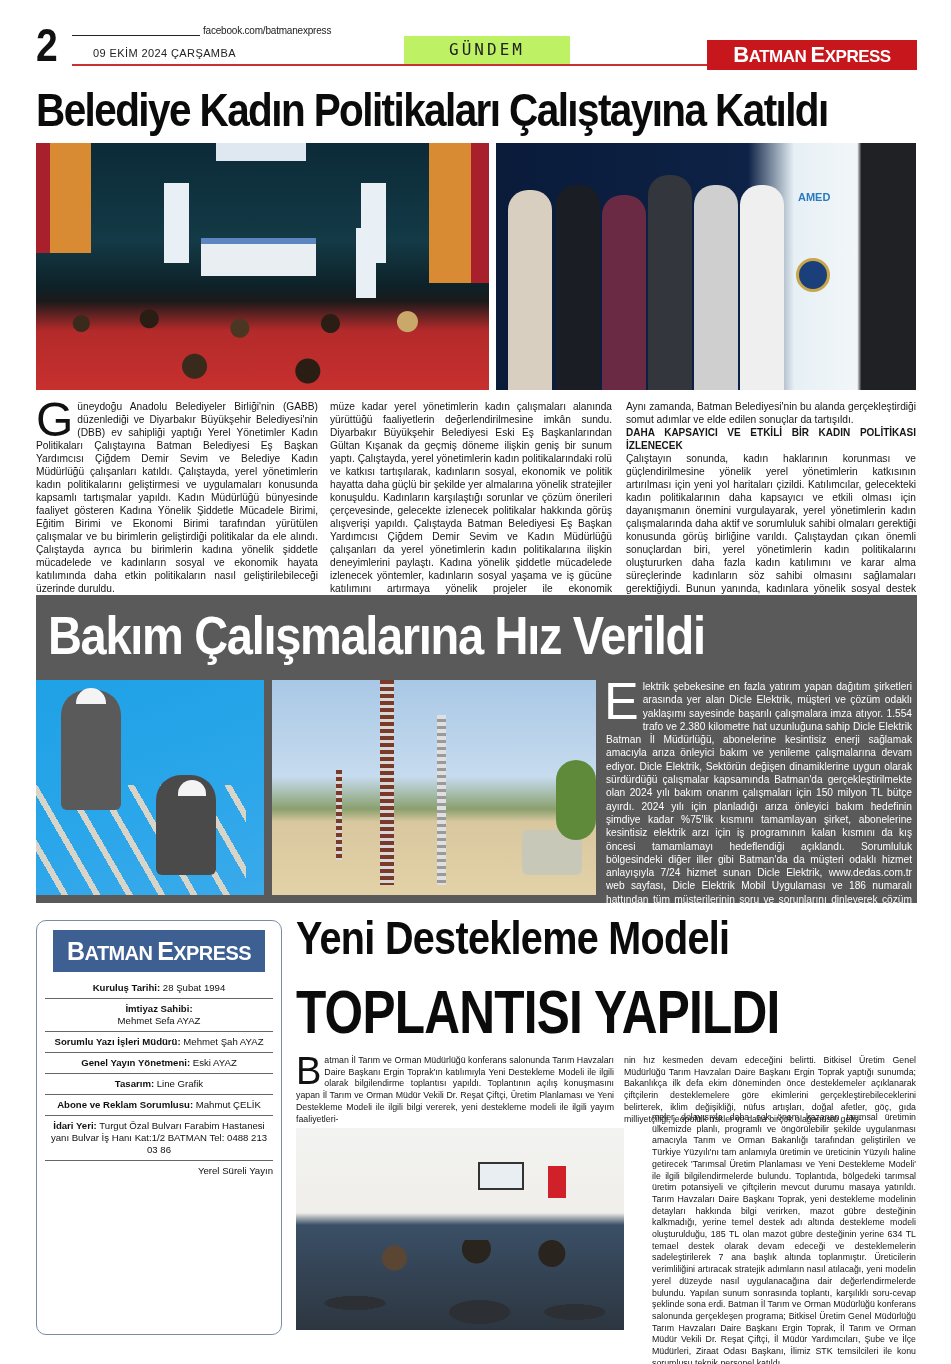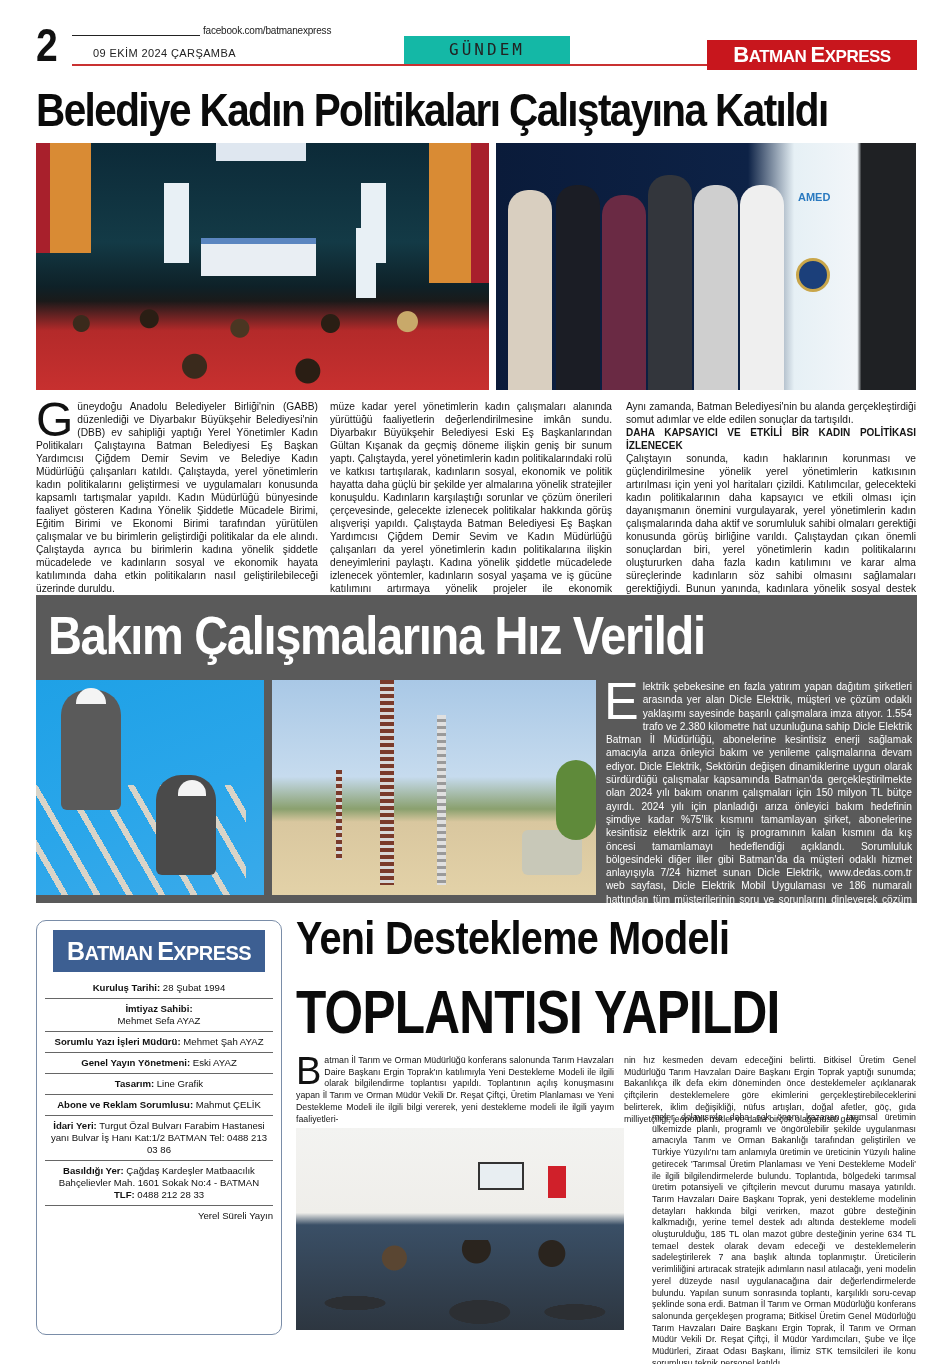--- a/index.html
+++ b/index.html
@@ -6,21 +6,21 @@
   html, body { width: 951px; height: 1364px; background: #ffffff; overflow: hidden; }
   body { position: relative; font-family: "Liberation Sans", sans-serif; color: #111; }
 
   
   .hdr { position: absolute; left: 0; top: 0; width: 951px; height: 75px; }
   .page-num { position: absolute; left: 36px; top: 22px; font: bold 46px/46px "Liberation Sans", sans-serif; color: #111; transform: scaleX(0.85); transform-origin: left; }
   .fb-line { position: absolute; left: 72px; top: 35px; width: 128px; height: 1px; background: #222; }
   .fb { position: absolute; left: 203px; top: 25px; font: 10px "Liberation Sans", sans-serif; color: #222; letter-spacing: -0.2px; }
   .date { position: absolute; left: 93px; top: 47px; font: 11px "Liberation Sans", sans-serif; letter-spacing: 0.4px; color: #222; }
   .rule { position: absolute; left: 72px; top: 64px; width: 635px; height: 2px; background: #c93131; }
-  .section { position: absolute; left: 404px; top: 36px; width: 166px; height: 28px; background: #14b8a6; text-align: center; font: 16px/28px "DejaVu Sans Mono", monospace; letter-spacing: 3px; color: #222; }
+  .section { position: absolute; left: 404px; top: 36px; width: 166px; height: 28px; background: #bef264; text-align: center; font: 16px/28px "DejaVu Sans Mono", monospace; letter-spacing: 3px; color: #222; }
   .brand { position: absolute; left: 707px; top: 40px; width: 210px; height: 30px; background: #c8161d; color: #fff; text-align: center; font: bold 22px/30px "Liberation Sans", sans-serif; letter-spacing: -0.5px; }
   .brand .sm { font-size: 17px; }
 
   
   .h1 { position: absolute; left: 36px; top: 84px; width: 880px; font: bold 46px/52px "Liberation Sans", sans-serif; letter-spacing: -1.8px; color: #0b0b0b; transform: scaleX(0.88); transform-origin: left; white-space: nowrap; }
 
   
   .photo { position: absolute; overflow: hidden; }
   .ph-stage { left: 36px; top: 143px; width: 453px; height: 247px;
     background: linear-gradient(180deg, #0c2a38 0%, #133a46 40%, #0e2128 58%, #1a1a1a 64%, #b42a2a 76%, #c7302f 100%); }
@@ -167,21 +167,20 @@
 <div class="mbox">
   <div class="mlogo"><span>B</span><span class="sm">ATMAN </span><span>E</span><span class="sm">XPRESS</span></div>
 
   <div class="mrow"><b>Kuruluş Tarihi:</b><span> 28 Şubat 1994</span></div>
   <div class="mrow"><b>İmtiyaz Sahibi:</b><br><span>Mehmet Sefa AYAZ</span></div>
   <div class="mrow"><b>Sorumlu Yazı İşleri Müdürü:</b><span> Mehmet Şah AYAZ</span></div>
   <div class="mrow"><b>Genel Yayın Yönetmeni:</b><span> Eski AYAZ</span></div>
   <div class="mrow"><b>Tasarım:</b><span> Line Grafik</span></div>
   <div class="mrow"><b>Abone ve Reklam Sorumlusu:</b><span> Mahmut ÇELİK</span></div>
   <div class="mrow"><b>İdari Yeri:</b><span> Turgut Özal Bulvarı Farabim Hastanesi yanı Bulvar İş Hanı Kat:1/2 BATMAN Tel: 0488 213 03 86</span></div>
-  <div class="mrow"><b>Basıldığı Yer:</b><span> Çağdaş Kardeşler Matbaacılık</span><br><span>Bahçelievler Mah. 1601 Sokak No:4  -  BATMAN</span><br><b>TLF:</b><span> 0488 212 28 33</span></div>
   <div class="mrow last"><span>Yerel Süreli Yayın</span></div>
 
 </div>
 
 <div class="h3">Yeni Destekleme Modeli</div>
 <div class="h4">TOPLANTISI YAPILDI</div>
 
 <div class="col col-s" style="left:296px;top:1055px;width:318px;">
   <span class="dropcap-s">B</span>
   <p>atman İl Tarım ve Orman Müdürlüğü konferans salonunda Tarım Havzaları Daire Başkanı Ergin Toprak'ın katılımıyla Yeni Destekleme Modeli ile ilgili olarak bilgilendirme toplantısı yapıldı. Toplantının açılış konuşmasını yapan İl Tarım ve Orman Müdür Vekili Dr. Reşat Çiftçi, Üretim Planlaması ve Yeni Destekleme Modeli ile ilgili bilgi vererek, yeni destekleme modeli ile ilgili yayım faaliyetleri-</p>

